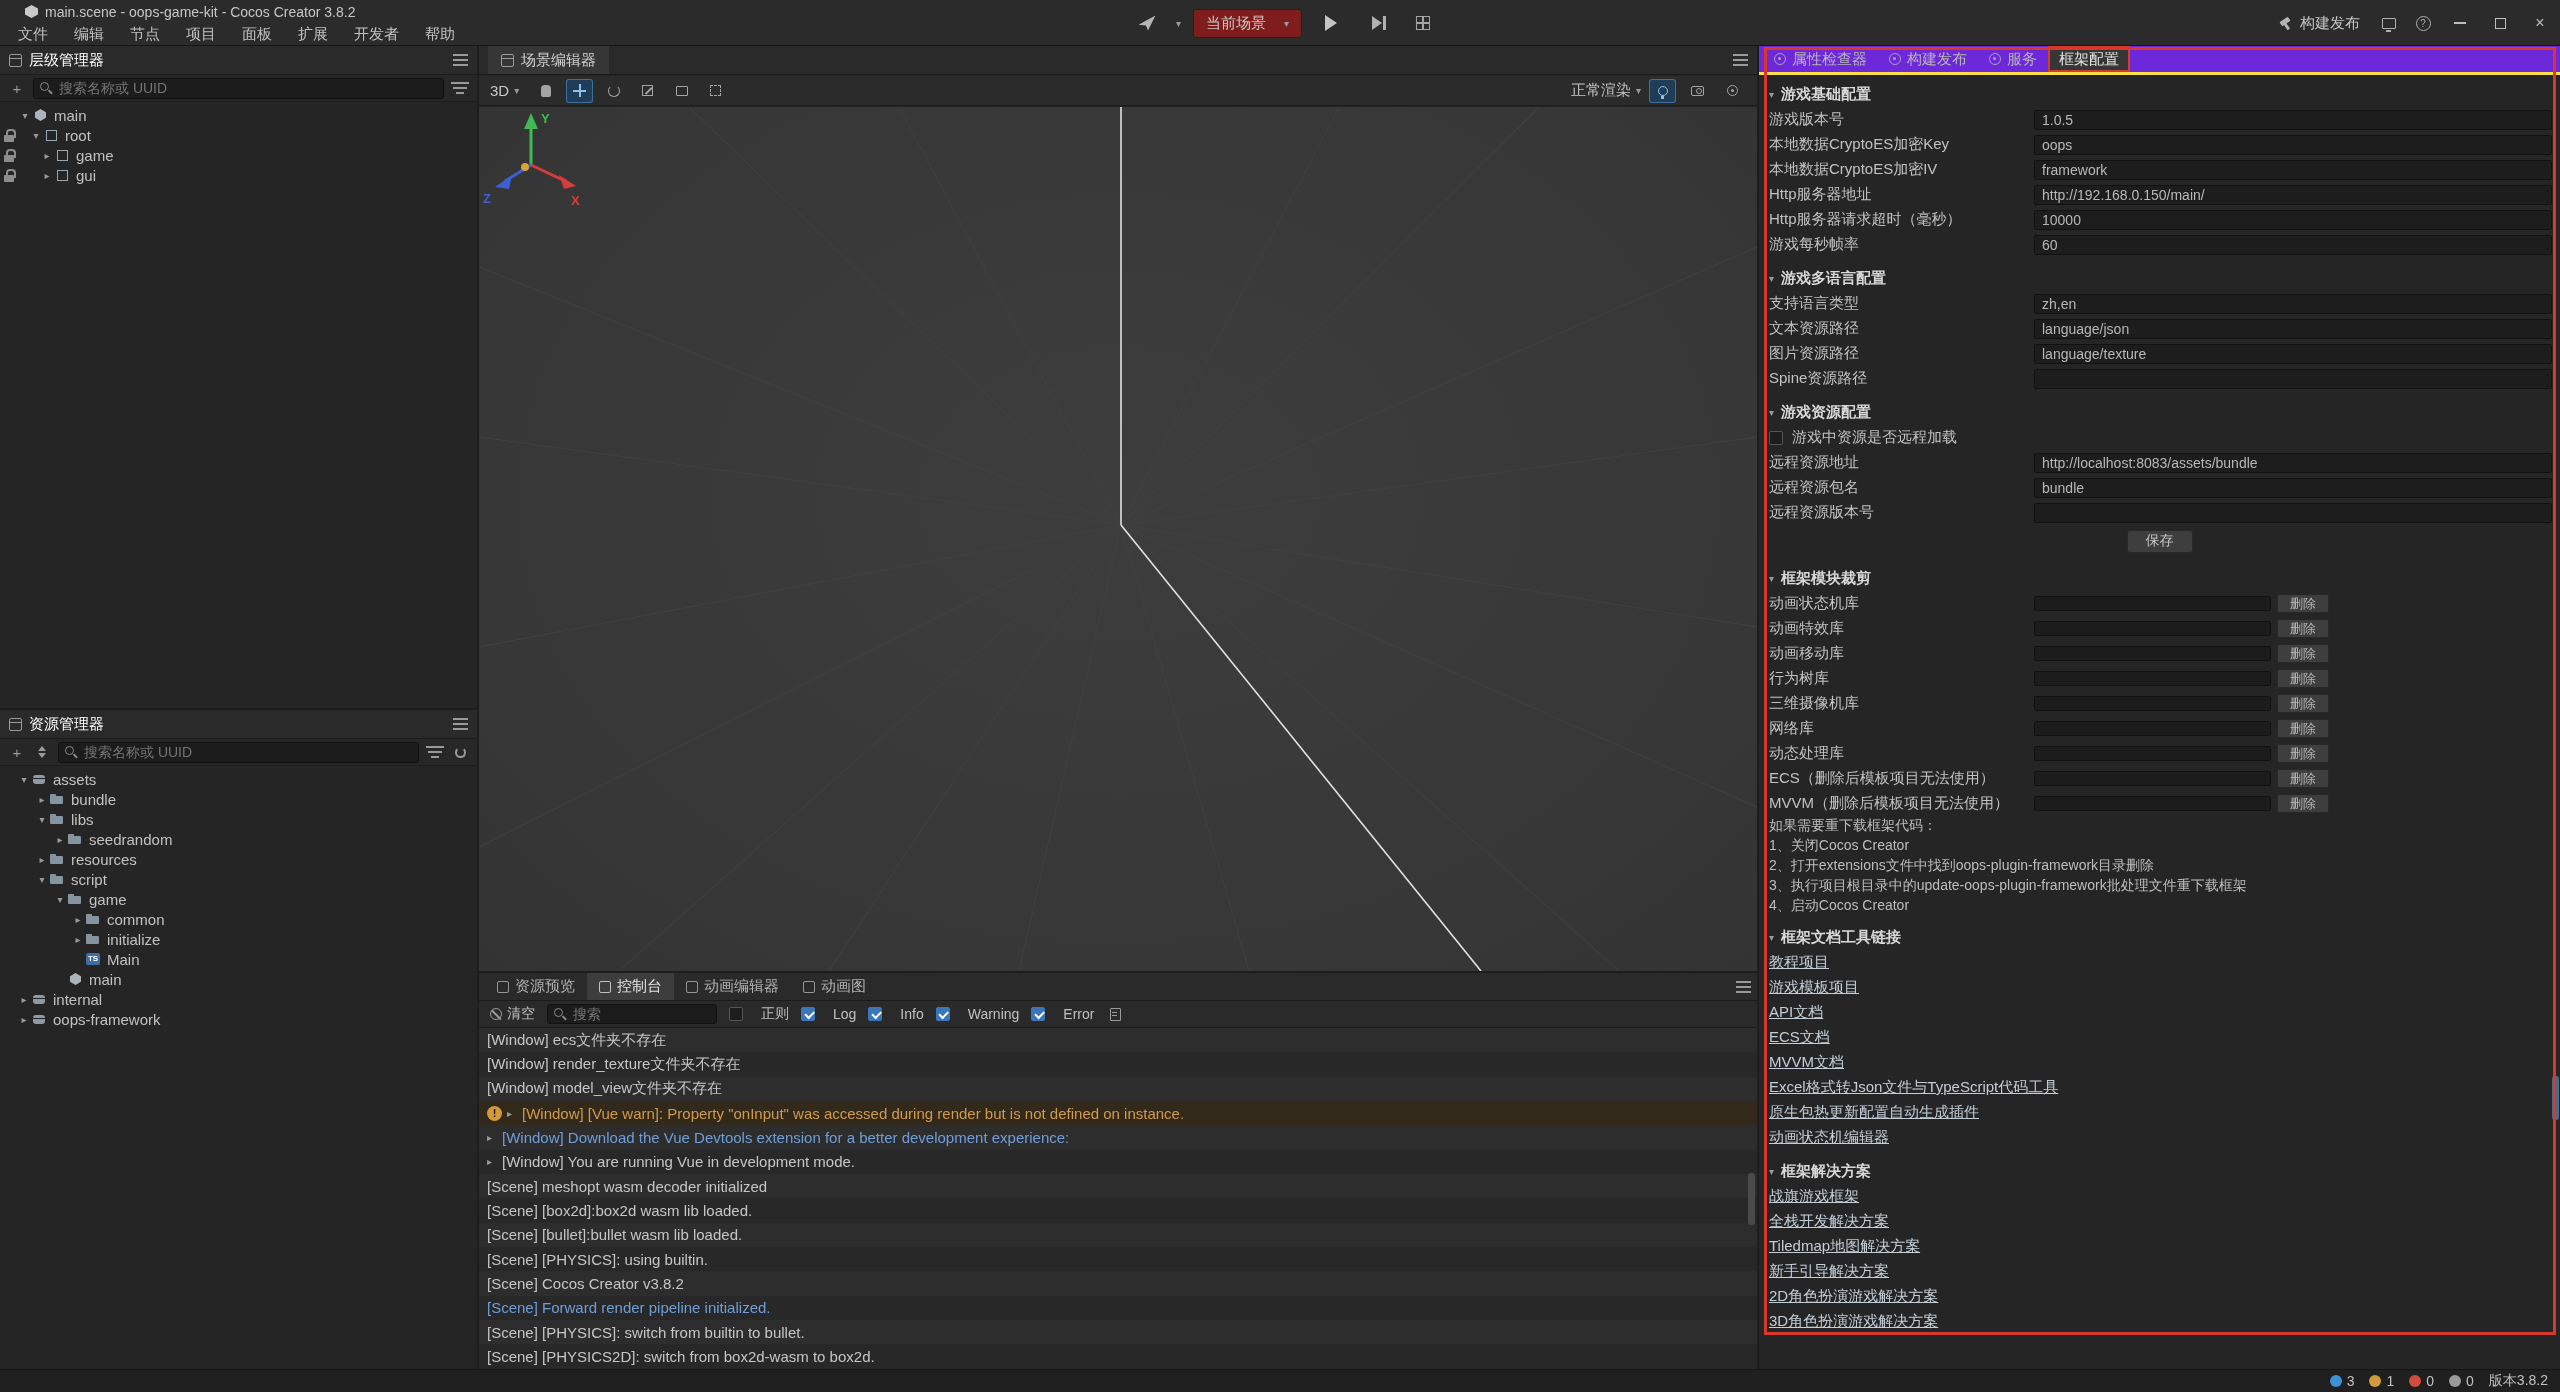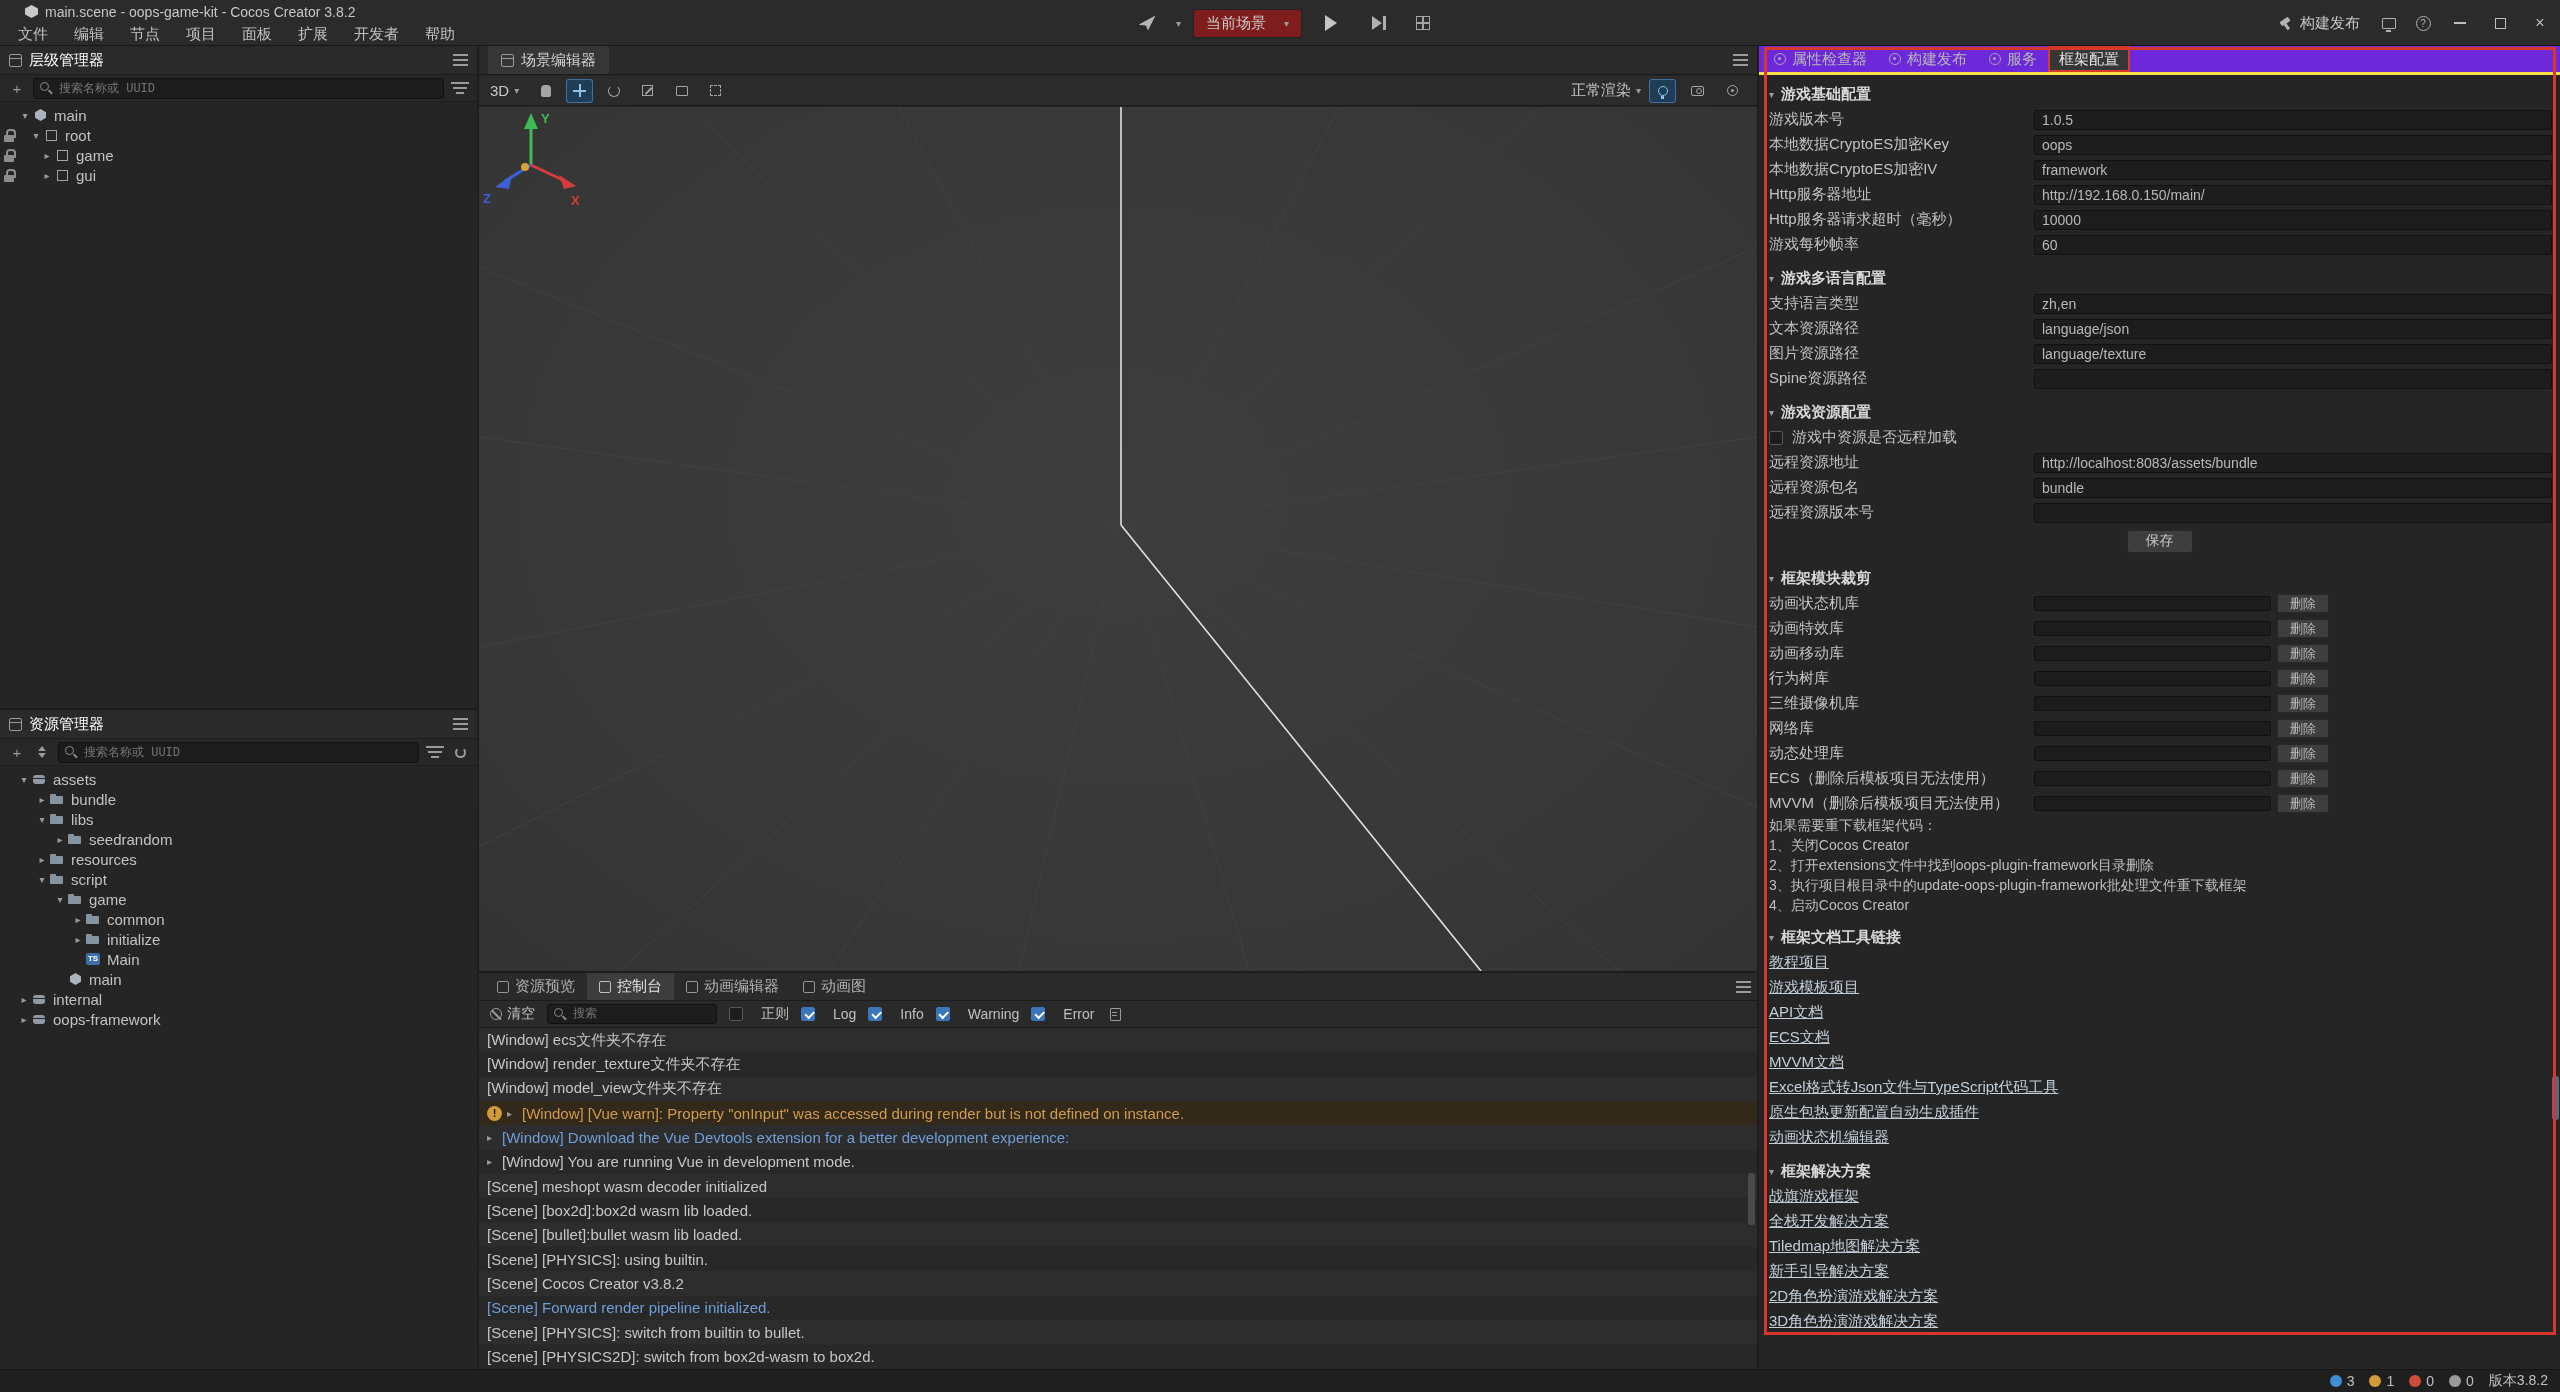--- a/index.html
+++ b/index.html
@@ -47,21 +47,21 @@
   .search-row{height:27px;display:flex;align-items:center;gap:7px;padding:0 8px;background:#272727;border-bottom:1px solid #1d1d1d}
   .tb-icon{width:18px;height:18px;display:flex;align-items:center;justify-content:center;color:#9a9a9a;font-size:15px;flex:none}
   .icon-sortud{position:relative;width:10px;height:12px}
   .icon-sortud::before{content:"";position:absolute;left:1px;top:0;border-left:4px solid transparent;border-right:4px solid transparent;border-bottom:5px solid #9a9a9a}
   .icon-sortud::after{content:"";position:absolute;left:1px;bottom:0;border-left:4px solid transparent;border-right:4px solid transparent;border-top:5px solid #9a9a9a}
   .icon-filter{position:relative;width:14px;height:2px;background:#9a9a9a;margin-top:0}
   .icon-filter::before{content:"";position:absolute;left:-2px;top:-5px;width:18px;height:2px;background:#9a9a9a}
   .icon-filter::after{content:"";position:absolute;left:3px;top:5px;width:8px;height:2px;background:#9a9a9a}
   .icon-refresh{width:11px;height:11px;border:2px solid #9a9a9a;border-top-color:transparent;border-radius:50%}
   .search-wrap{position:relative;flex:1;height:21px}
-  .search-input{width:100%;height:21px;background:#1c1c1c;border:1px solid #111;border-radius:3px;color:#b8b8b8;font-size:12px;padding:0 6px 0 25px;font-family:Liberation Mono, monospace}
+  .search-input{width:100%;height:21px;background:#1c1c1c;border:1px solid #111;border-radius:3px;color:#b8b8b8;font-size:14px;padding:0 6px 0 25px;font-family:Liberation Sans, sans-serif}
   .mag-icon{position:absolute;left:7px;top:4px;width:9px;height:9px;border:1.5px solid #8a8a8a;border-radius:50%;z-index:1}
   .mag-icon::after{content:"";position:absolute;left:7px;top:8px;width:5px;height:1.5px;background:#8a8a8a;transform:rotate(45deg)}
 
   
   .tree{padding-top:3px}
   .tree-row{height:20px;display:flex;align-items:center;position:relative;font-size:15px;color:#c2c2c2}
   #hierarchy .tree-row{padding-left:calc(18px + var(--lv,0)*11px)}
   #assets .tree-row{padding-left:calc(17px + var(--lv,0)*18px)}
   .tree-arrow{width:14px;font-size:10px;color:#9a9a9a;text-align:center;flex:none}
   .tree-icon{width:16px;height:16px;position:relative;flex:none;margin-right:6px}

